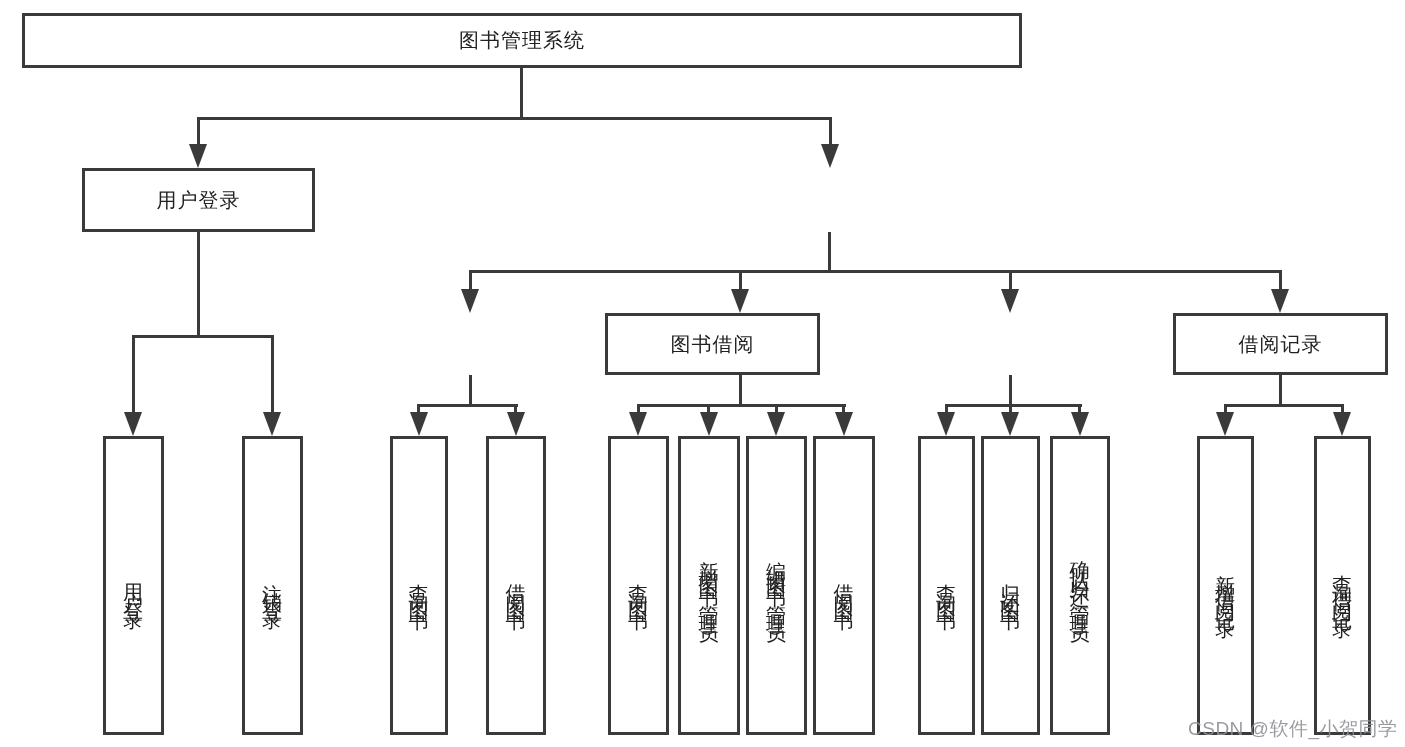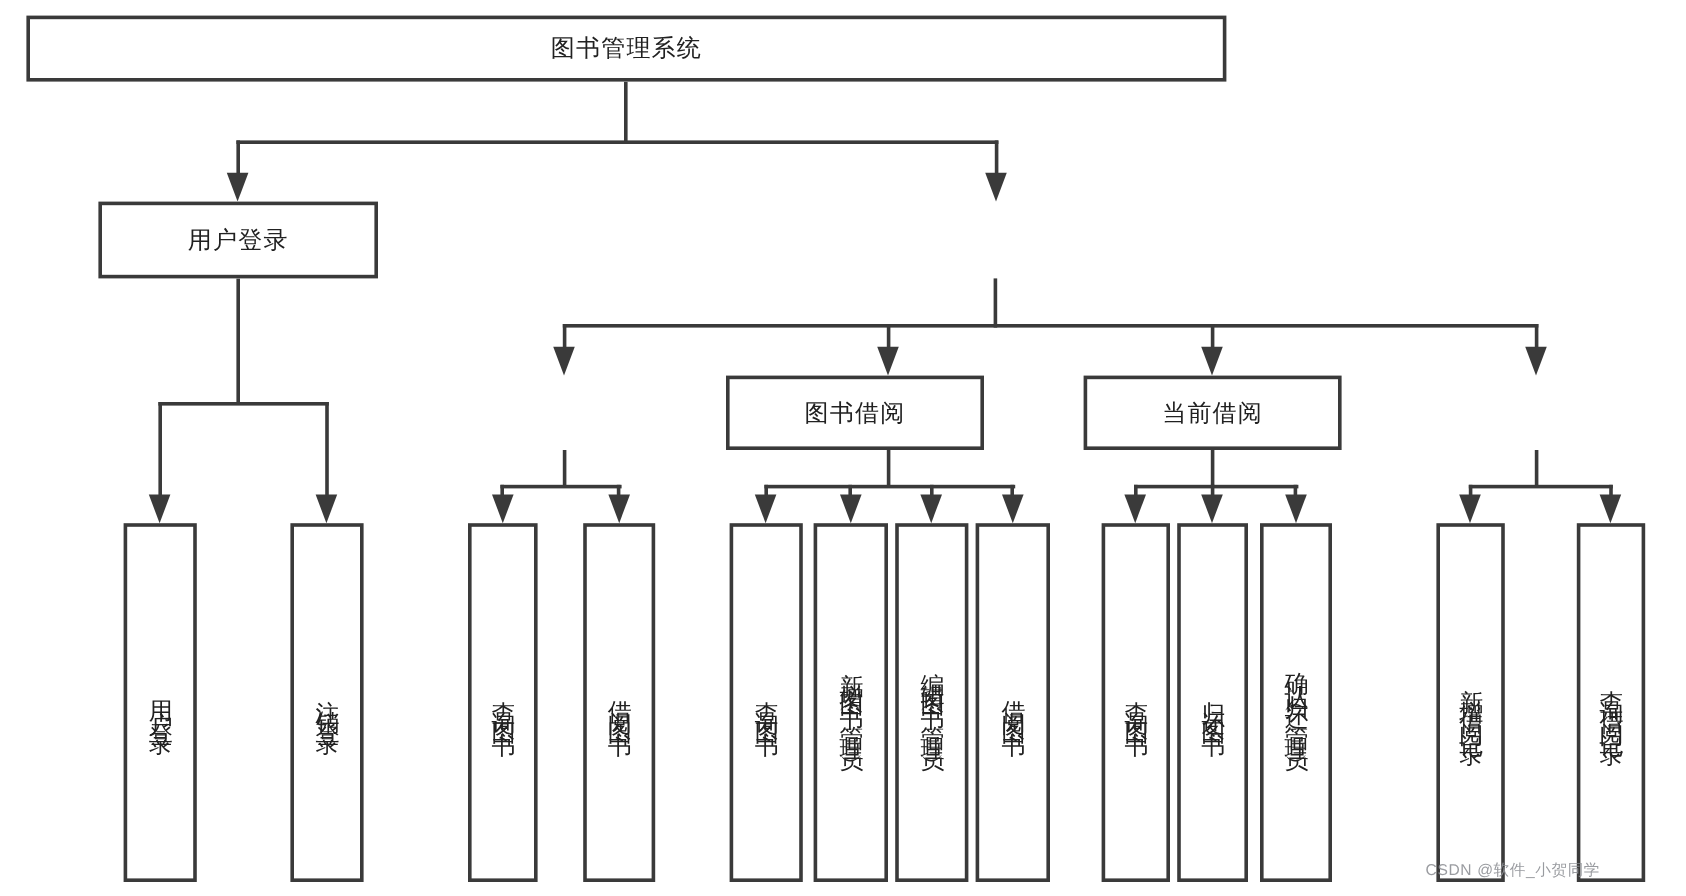--- a/index.html
+++ b/index.html
@@ -52,21 +52,21 @@
     border-left: 9px solid transparent;
     border-right: 9px solid transparent;
     border-top: 24px solid var(--line);
     transform: translateX(-50%);
     z-index: 1;
   }
   .watermark {
     position: absolute;
     left: 1188px;
     top: 716px;
-    font-size: 13px;
+    font-size: 19px;
     color: var(--watermark);
     opacity: 0.9;
     white-space: nowrap;
     z-index: 3;
     letter-spacing: 0.5px;
   }
 </style>
 </head>
 <body>
 
@@ -138,24 +138,24 @@
   <div class="node" style="left:82px; top:168px; width:233px; height:64px;">
     <span>用户登录</span>
   </div>
 
 
 
   <div class="node" style="left:605px; top:313px; width:215px; height:62px;">
     <span>图书借阅</span>
   </div>
 
-  <div class="node" style="left:903px; top:313px; width:215px; height:62px;">
-    <span>当前借阅</span>
-  </div>
-
+
+  <div class="node" style="left:1173px; top:313px; width:215px; height:62px;">
+    <span>借阅记录</span>
+  </div>
 
   <div class="node leaf" style="left:103px; top:436px; width:61px; height:299px;">
     <span>用户登录</span>
   </div>
   <div class="node leaf" style="left:242px; top:436px; width:61px; height:299px;">
     <span>注销登录</span>
   </div>
 
   <div class="node leaf" style="left:390px; top:436px; width:58px; height:299px;">
     <span>查询图书</span>

